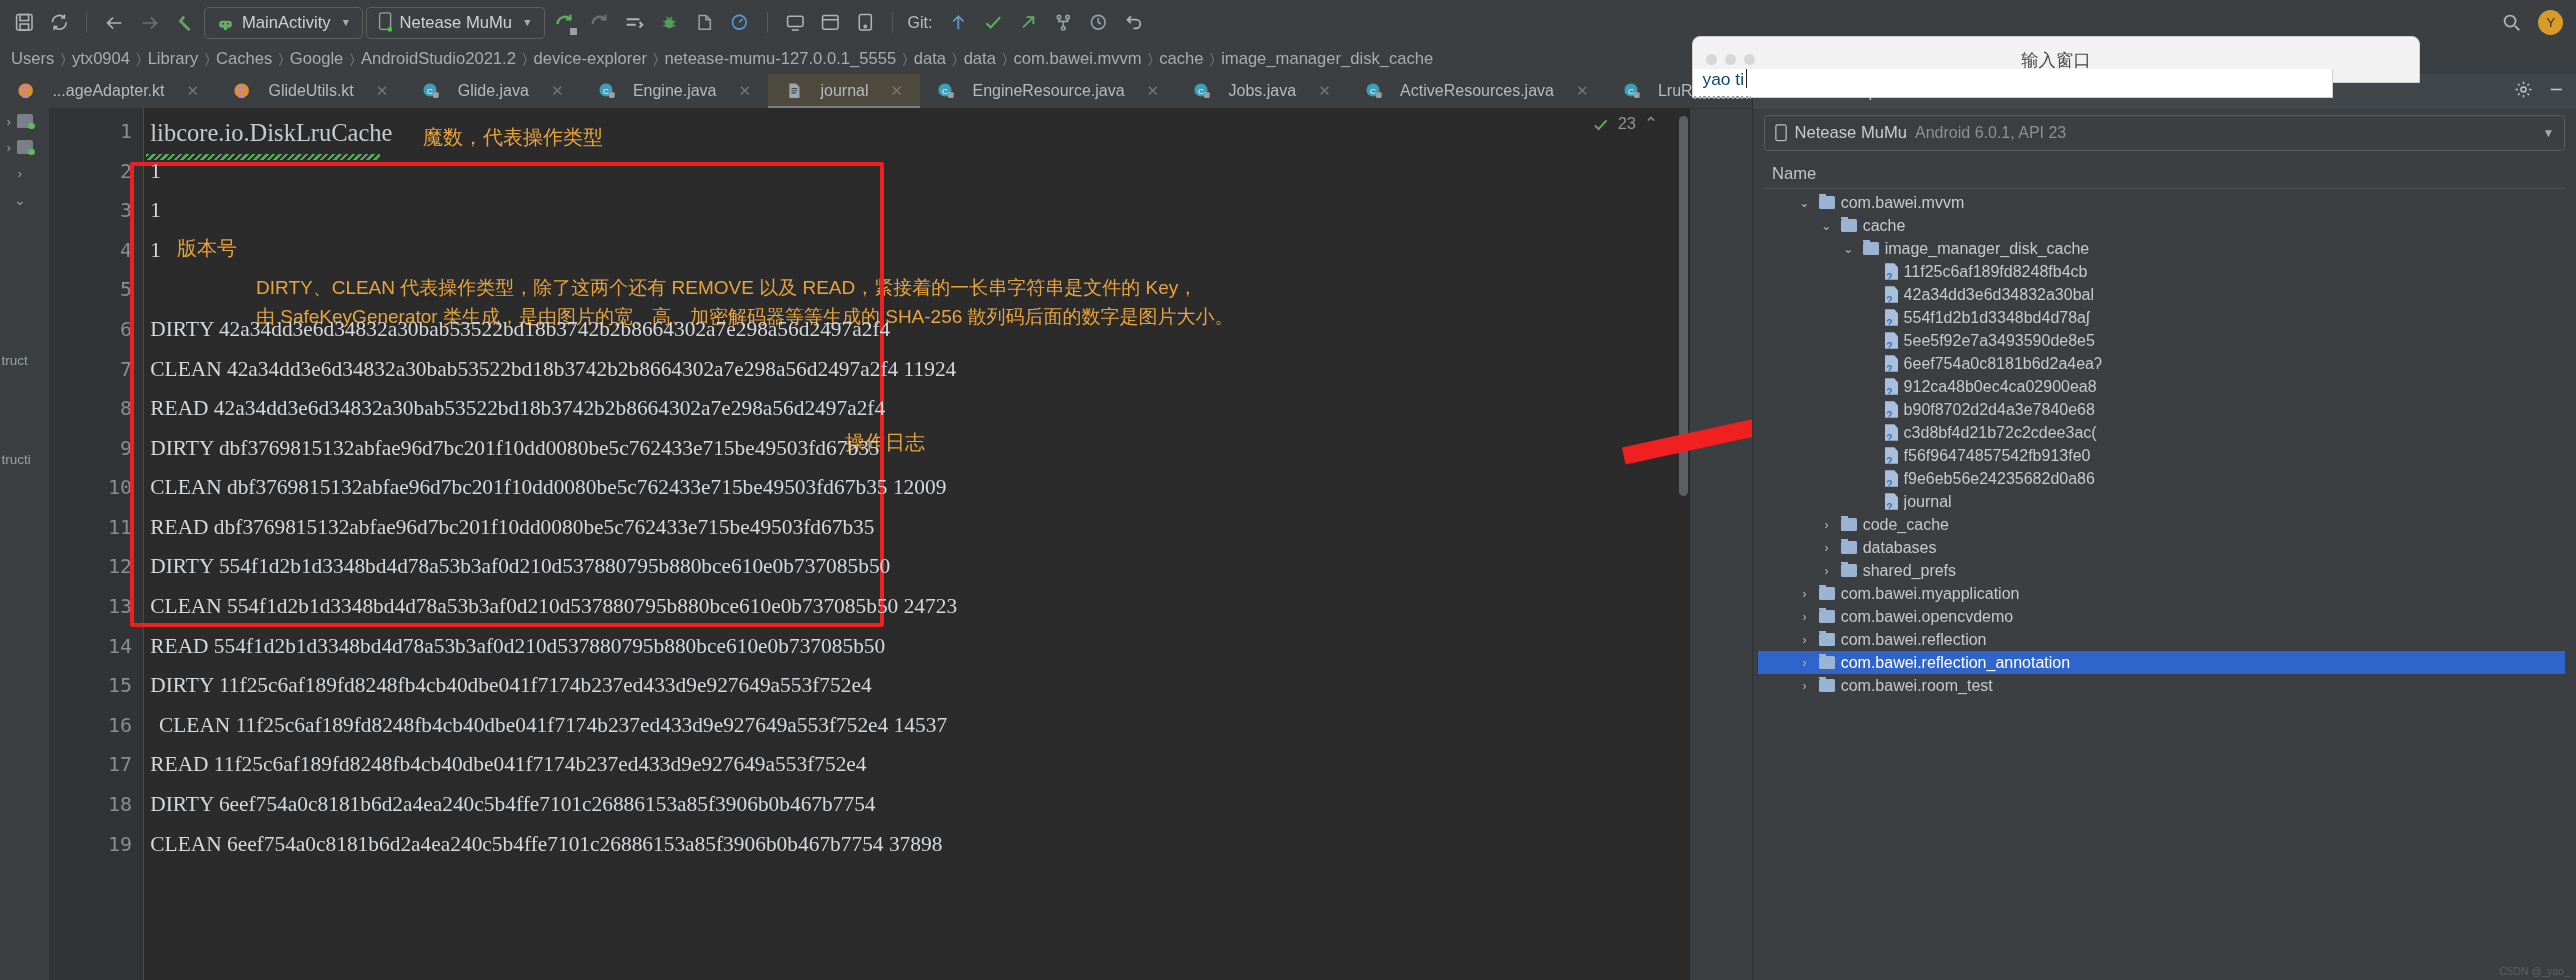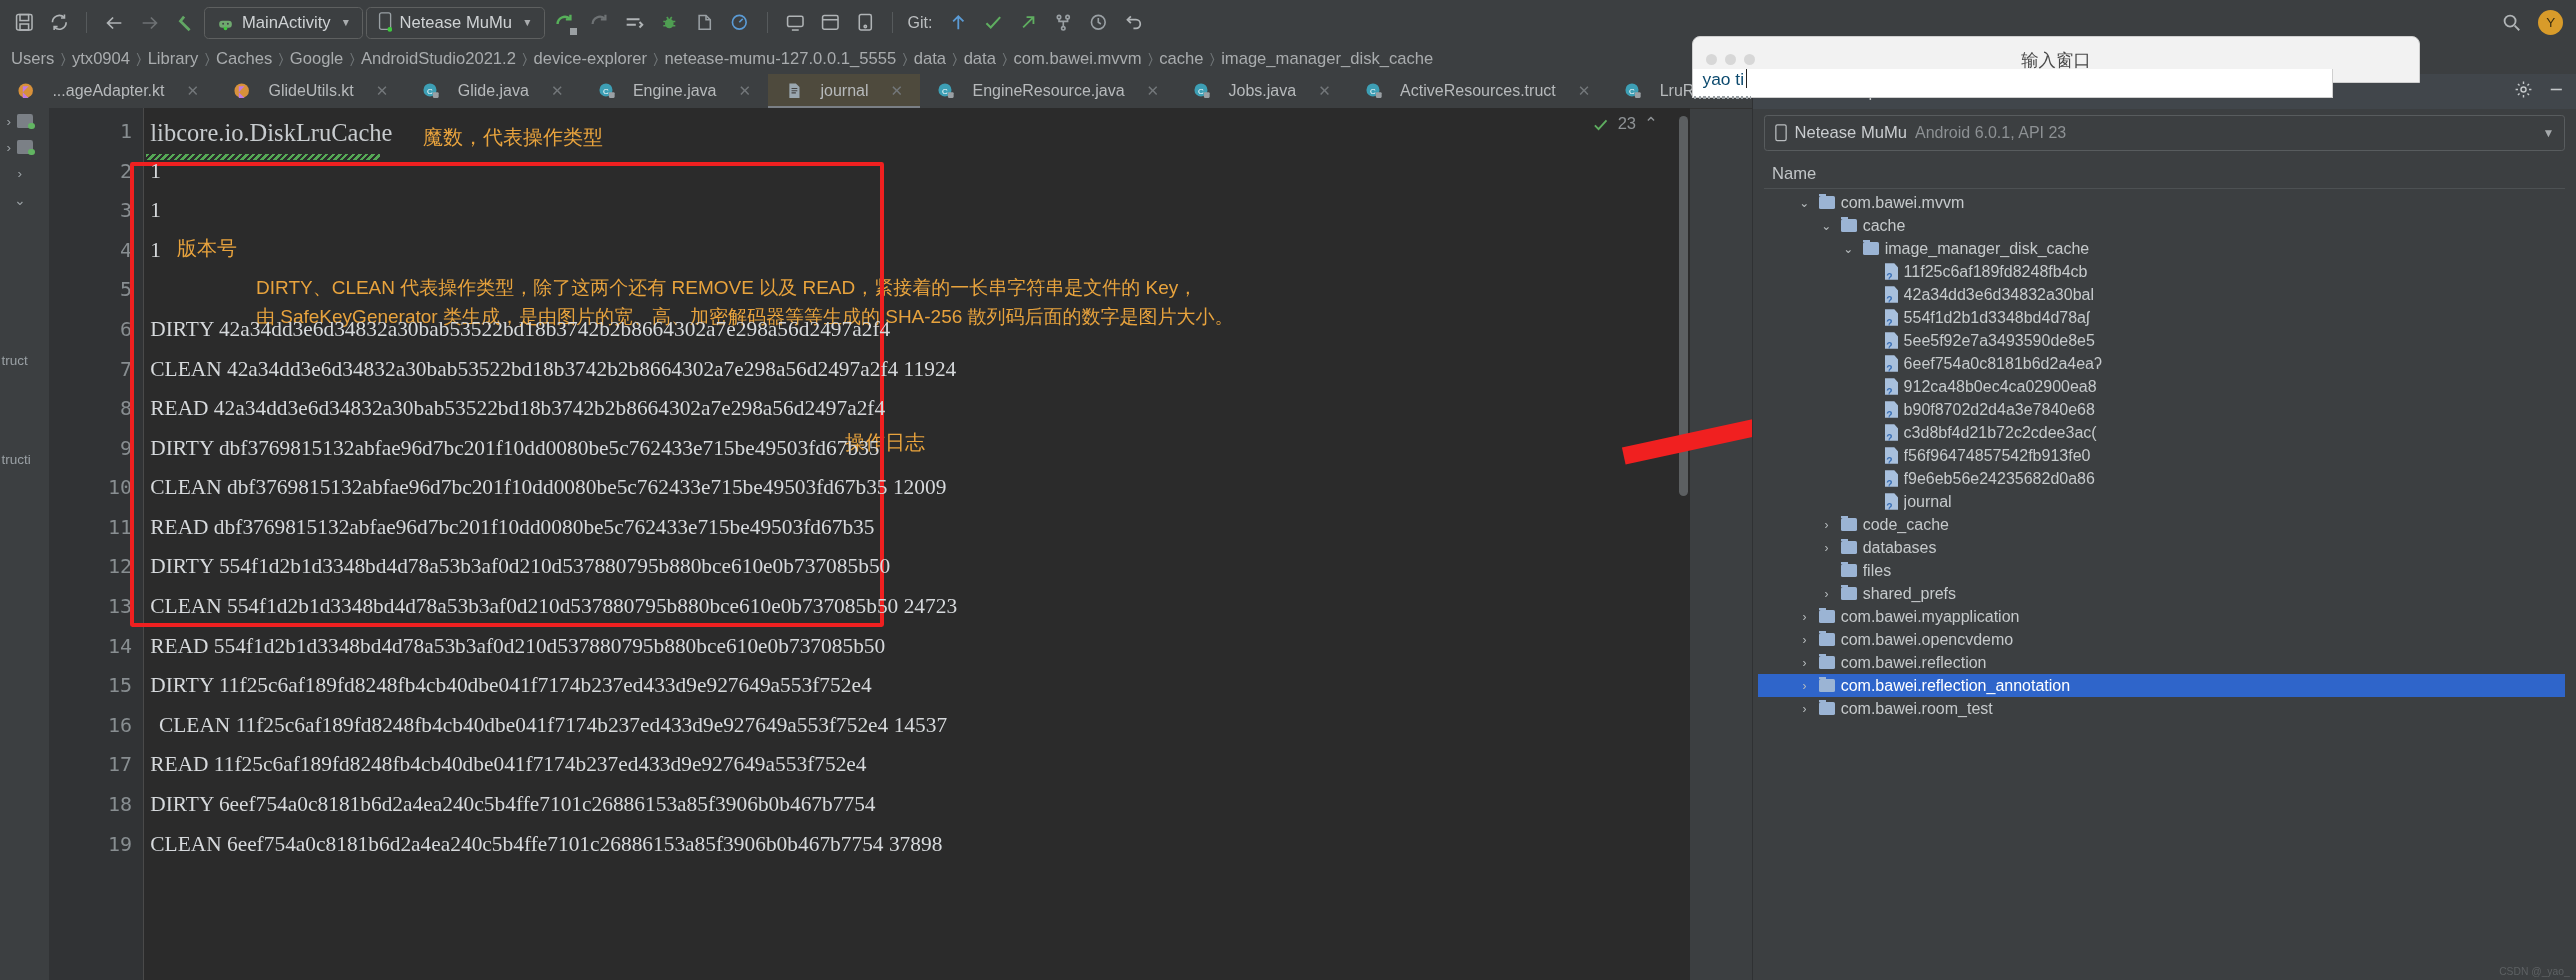--- a/index.html
+++ b/index.html
@@ -438,21 +438,21 @@
         </svg>
         <span>Jobs.java</span>
         <span class="x">✕</span>
       </div>
       <div class="tab">
         <svg class="tab-ico" viewBox="0 0 24 24" style="font-size:20px">
           <circle cx="11" cy="11" r="9" fill="#3d9fb5"></circle>
           <text x="11" y="16" font-size="11" fill="#fff" text-anchor="middle" font-family="Liberation Sans">C</text>
           <rect x="15" y="14" width="8" height="8" rx="1.5" fill="#9aa0a4"></rect>
         </svg>
-        <span>ActiveResources.truct</span>
+        <span>ActiveResources.java</span>
         <span class="x">✕</span>
       </div>
       <div class="tab">
         <svg class="tab-ico" viewBox="0 0 24 24" style="font-size:20px">
           <circle cx="11" cy="11" r="9" fill="#3d9fb5"></circle>
           <text x="11" y="16" font-size="11" fill="#fff" text-anchor="middle" font-family="Liberation Sans">C</text>
           <rect x="15" y="14" width="8" height="8" rx="1.5" fill="#9aa0a4"></rect>
         </svg>
         <span>LruResourceCa...</span>
         <span class="x">✕</span>
@@ -698,28 +698,20 @@
         <div class="frow">
           <span class="fname" style="padding-left:60px">
             <span class="tw">›</span>
             <span class="folder"></span>
             <span class="fname-text">databases</span>
           </span>
           <span class="fsize"></span>
         </div>
         <div class="frow">
           <span class="fname" style="padding-left:60px">
-            <span class="tw"></span>
-            <span class="folder"></span>
-            <span class="fname-text">files</span>
-          </span>
-          <span class="fsize"></span>
-        </div>
-        <div class="frow">
-          <span class="fname" style="padding-left:60px">
             <span class="tw">›</span>
             <span class="folder"></span>
             <span class="fname-text">shared_prefs</span>
           </span>
           <span class="fsize"></span>
         </div>
         <div class="frow">
           <span class="fname" style="padding-left:38px">
             <span class="tw">›</span>
             <span class="folder"></span>

